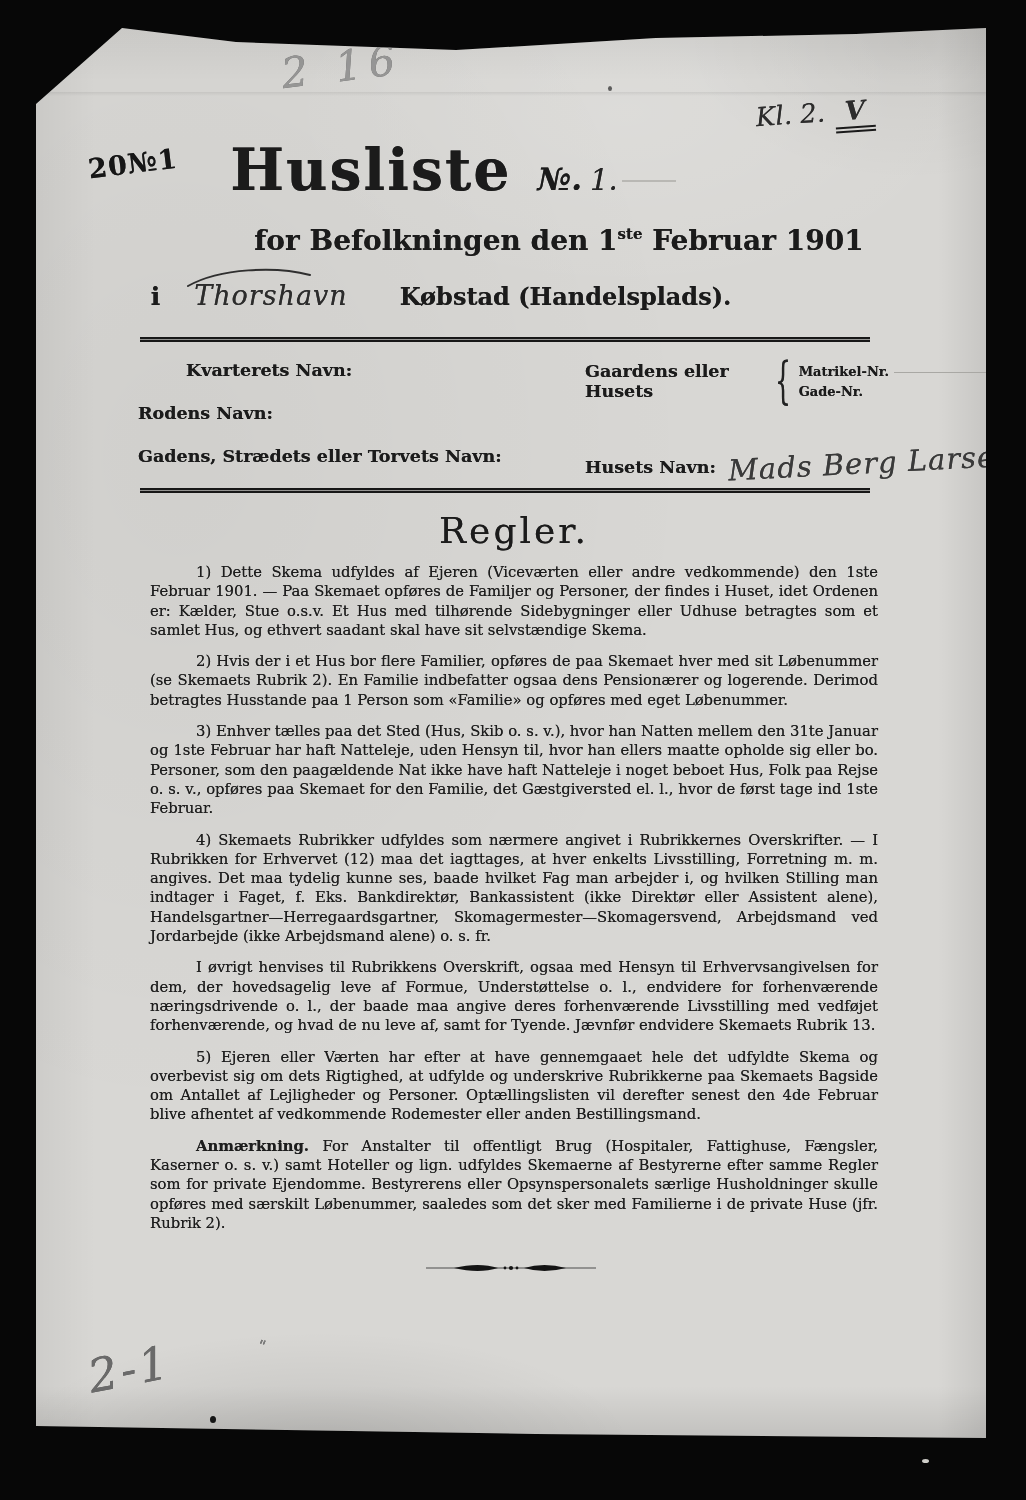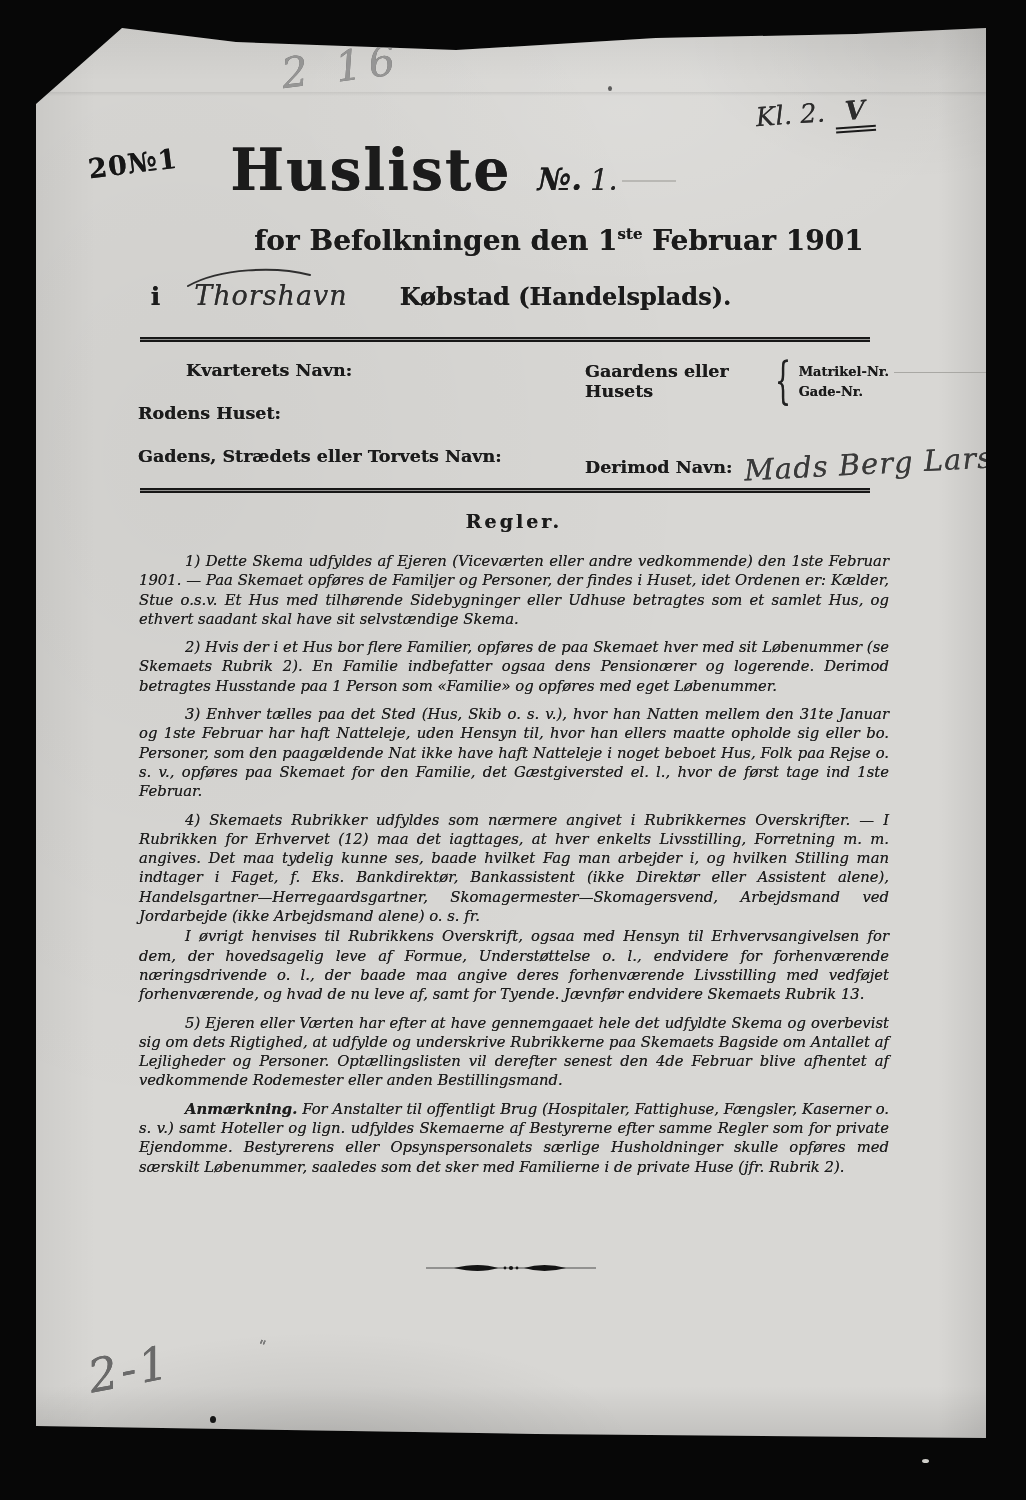--- a/index.html
+++ b/index.html
@@ -54,23 +54,23 @@
   .f-rodens{left:102px;top:377px;}
   .f-gadens{left:102px;top:420px;}
   .gaardens-group{left:549px;top:326px;display:flex;align-items:center;}
   .brace{font-size:50px;font-weight:200;transform:scaleX(.5);margin:0 0 0 2px;color:#222;}
   .nr-stack{font-size:13px;font-weight:bold;line-height:15px;}
   .nr-row{white-space:nowrap;}
   .nr-fill{display:inline-block;width:92px;height:1px;background:#aoa;background:#a9a8a4;margin-left:5px;vertical-align:3px;}
   .nr-gap{height:5px;}
   .ejerens-group{left:549px;top:420px;white-space:nowrap;}
   .signature{display:inline-block;font-size:29px;font-style:italic;color:#3a3a3a;transform:rotate(-3deg);margin-left:12px;letter-spacing:1px;}
-  .regler-h{left:102px;width:752px;top:484px;text-align:center;font-size:19px;font-weight:bold;letter-spacing:3px;}
+  .regler-h{left:102px;width:752px;top:484px;text-align:center;font-size:36px;font-weight:normal;letter-spacing:3px;}
   .rules{left:102px;top:524px;width:752px;font-size:14.8px;line-height:19.3px;text-align:justify;color:#1d1d1d;}
-  .rules p{margin:1px;text-indent:46px;font-style:italic;}
+  .rules p{margin:12px;text-indent:46px;}
   .rules p.gap{margin-top:9px;}
   .note-label{font-weight:bold;}
   .divider-wrap{left:0;width:950px;top:1234px;text-align:center;}
   .pencil-bottom{left:52px;top:1316px;font-size:46px;font-style:italic;color:#5f5f5f;transform:rotate(-11deg);opacity:.9;letter-spacing:3px;}
   .tick{left:222px;top:1312px;font-size:16px;color:#7c7c7c;transform:rotate(12deg);}
   .ink-dot{left:174px;top:1390px;width:6px;height:7px;border-radius:50%;background:#151515;}
   .top-dot{left:572px;top:60px;width:4px;height:5px;border-radius:50%;background:#3c3c3c;opacity:.8;}
   .frame-speck{position:absolute;left:922px;top:1459px;width:7px;height:4px;border-radius:50%;background:#cfcec9;}
 </style>
 </head>
@@ -98,35 +98,35 @@
 
   <div class="abs place-row">
     <span class="place-i">i</span><span class="place-written hand"><svg width="132" height="28" viewBox="0 0 132 28">
           <path d="M4 22 C 36 4, 92 2, 126 11" stroke="#2f2f2f" stroke-width="2" fill="none" stroke-linecap="round"></path>
         </svg><span>Thorshavn</span></span><span class="place-type">Købstad (Handelsplads).</span>
   </div>
 
   <div class="abs hrule rule-top"></div>
 
   <div class="abs flabel f-kvart">Kvarterets Navn:</div>
-  <div class="abs flabel f-rodens">Rodens Huset:</div>
+  <div class="abs flabel f-rodens">Rodens Navn:</div>
   <div class="abs flabel f-gadens">Gadens, Strædets eller Torvets Navn:</div>
 
   <div class="abs gaardens-group">
     <span class="flabel">Gaardens eller Husets</span>
     <span class="brace">{</span>
     <span class="nr-stack">
       <span class="nr-row"><span>Matrikel-Nr.</span><span class="nr-fill"></span></span>
       <span class="nr-gap" style="display:block"></span>
       <span class="nr-row"><span>Gade-Nr.</span></span>
     </span>
   </div>
 
   <div class="abs ejerens-group">
-    <span class="flabel">Derimod Navn:</span><span class="signature">Mads Berg Larsen</span>
+    <span class="flabel">Husets Navn:</span><span class="signature">Mads Berg Larsen</span>
   </div>
 
   <div class="abs hrule rule-bot"></div>
 
   <div class="abs regler-h">Regler.</div>
 
   <div class="abs rules">
     <p>1) Dette Skema udfyldes af Ejeren (Viceværten eller andre vedkommende) den 1ste Februar 1901. — Paa Skemaet opføres de Familjer og Personer, der findes i Huset, idet Ordenen er: Kælder, Stue o.s.v.  Et Hus med tilhørende Sidebygninger eller Udhuse betragtes som et samlet Hus, og ethvert saadant skal have sit selvstændige Skema.</p>
     <p class="gap">2) Hvis der i et Hus bor flere Familier, opføres de paa Skemaet hver med sit Løbenummer (se Skemaets Rubrik 2). En Familie indbefatter ogsaa dens Pensionærer og logerende.  Derimod betragtes Husstande paa 1 Person som «Familie» og opføres med eget Løbenummer.</p>
     <p class="gap">3) Enhver tælles paa det Sted (Hus, Skib o. s. v.), hvor han Natten mellem den 31te Januar og 1ste Februar har haft Natteleje, uden Hensyn til, hvor han ellers maatte opholde sig eller bo.  Personer, som den paagældende Nat ikke have haft Natteleje i noget beboet Hus, Folk paa Rejse o. s. v., opføres paa Skemaet for den Familie, det Gæstgiversted el. l., hvor de først tage ind 1ste Februar.</p>

